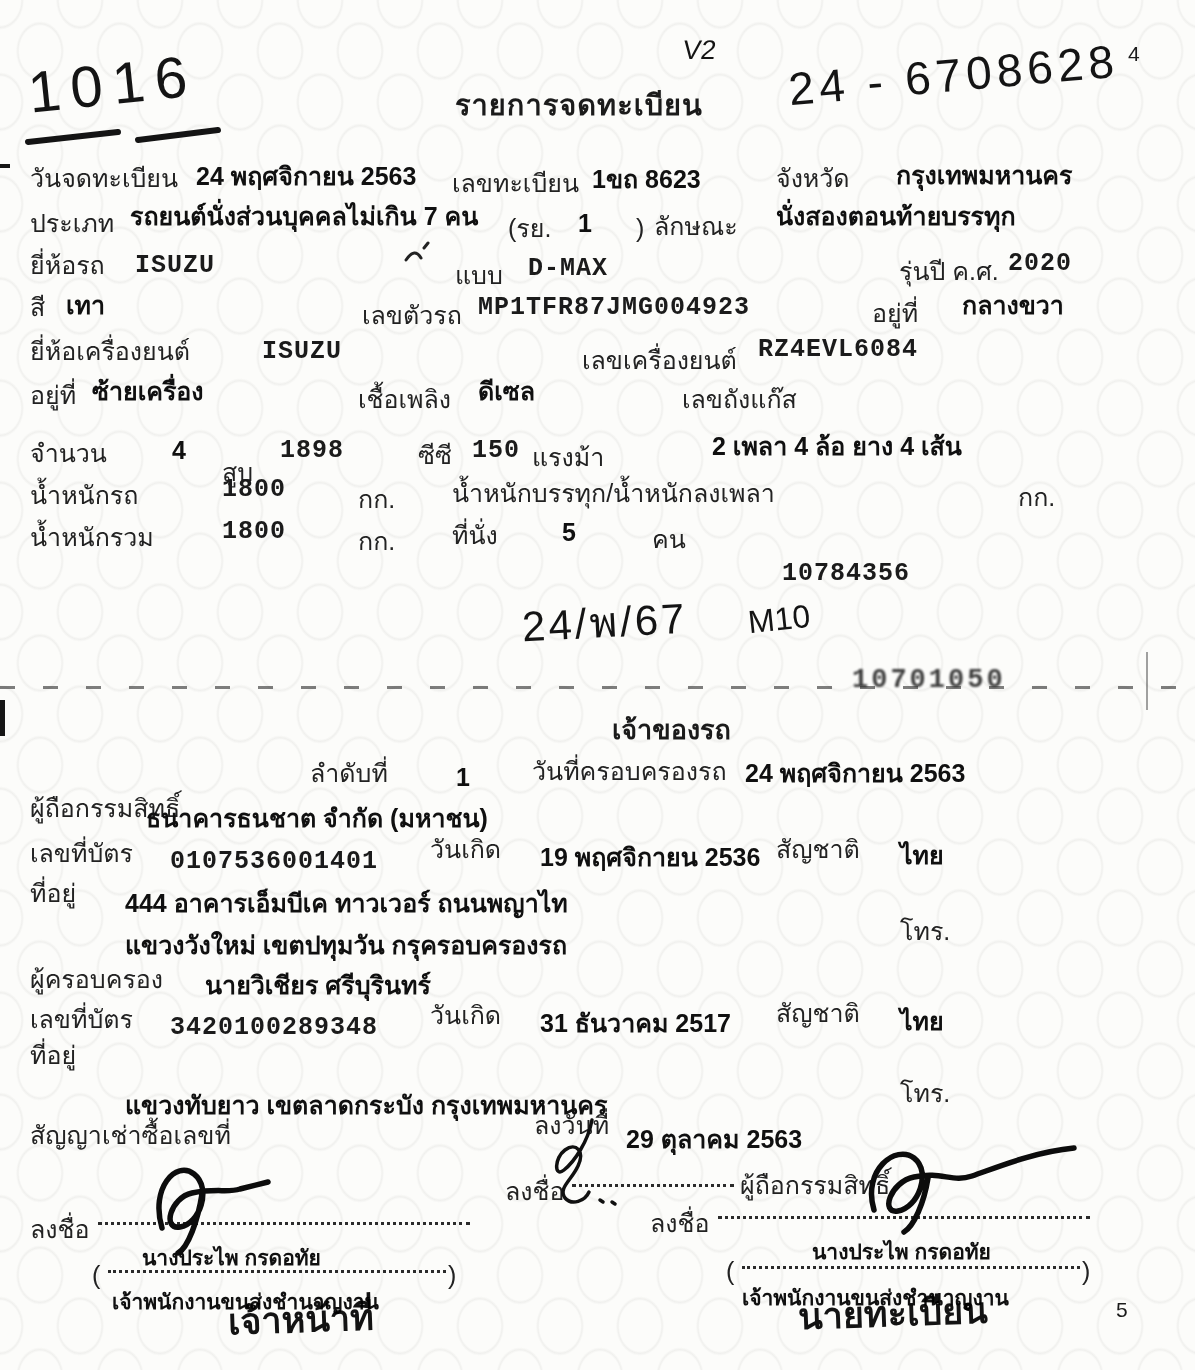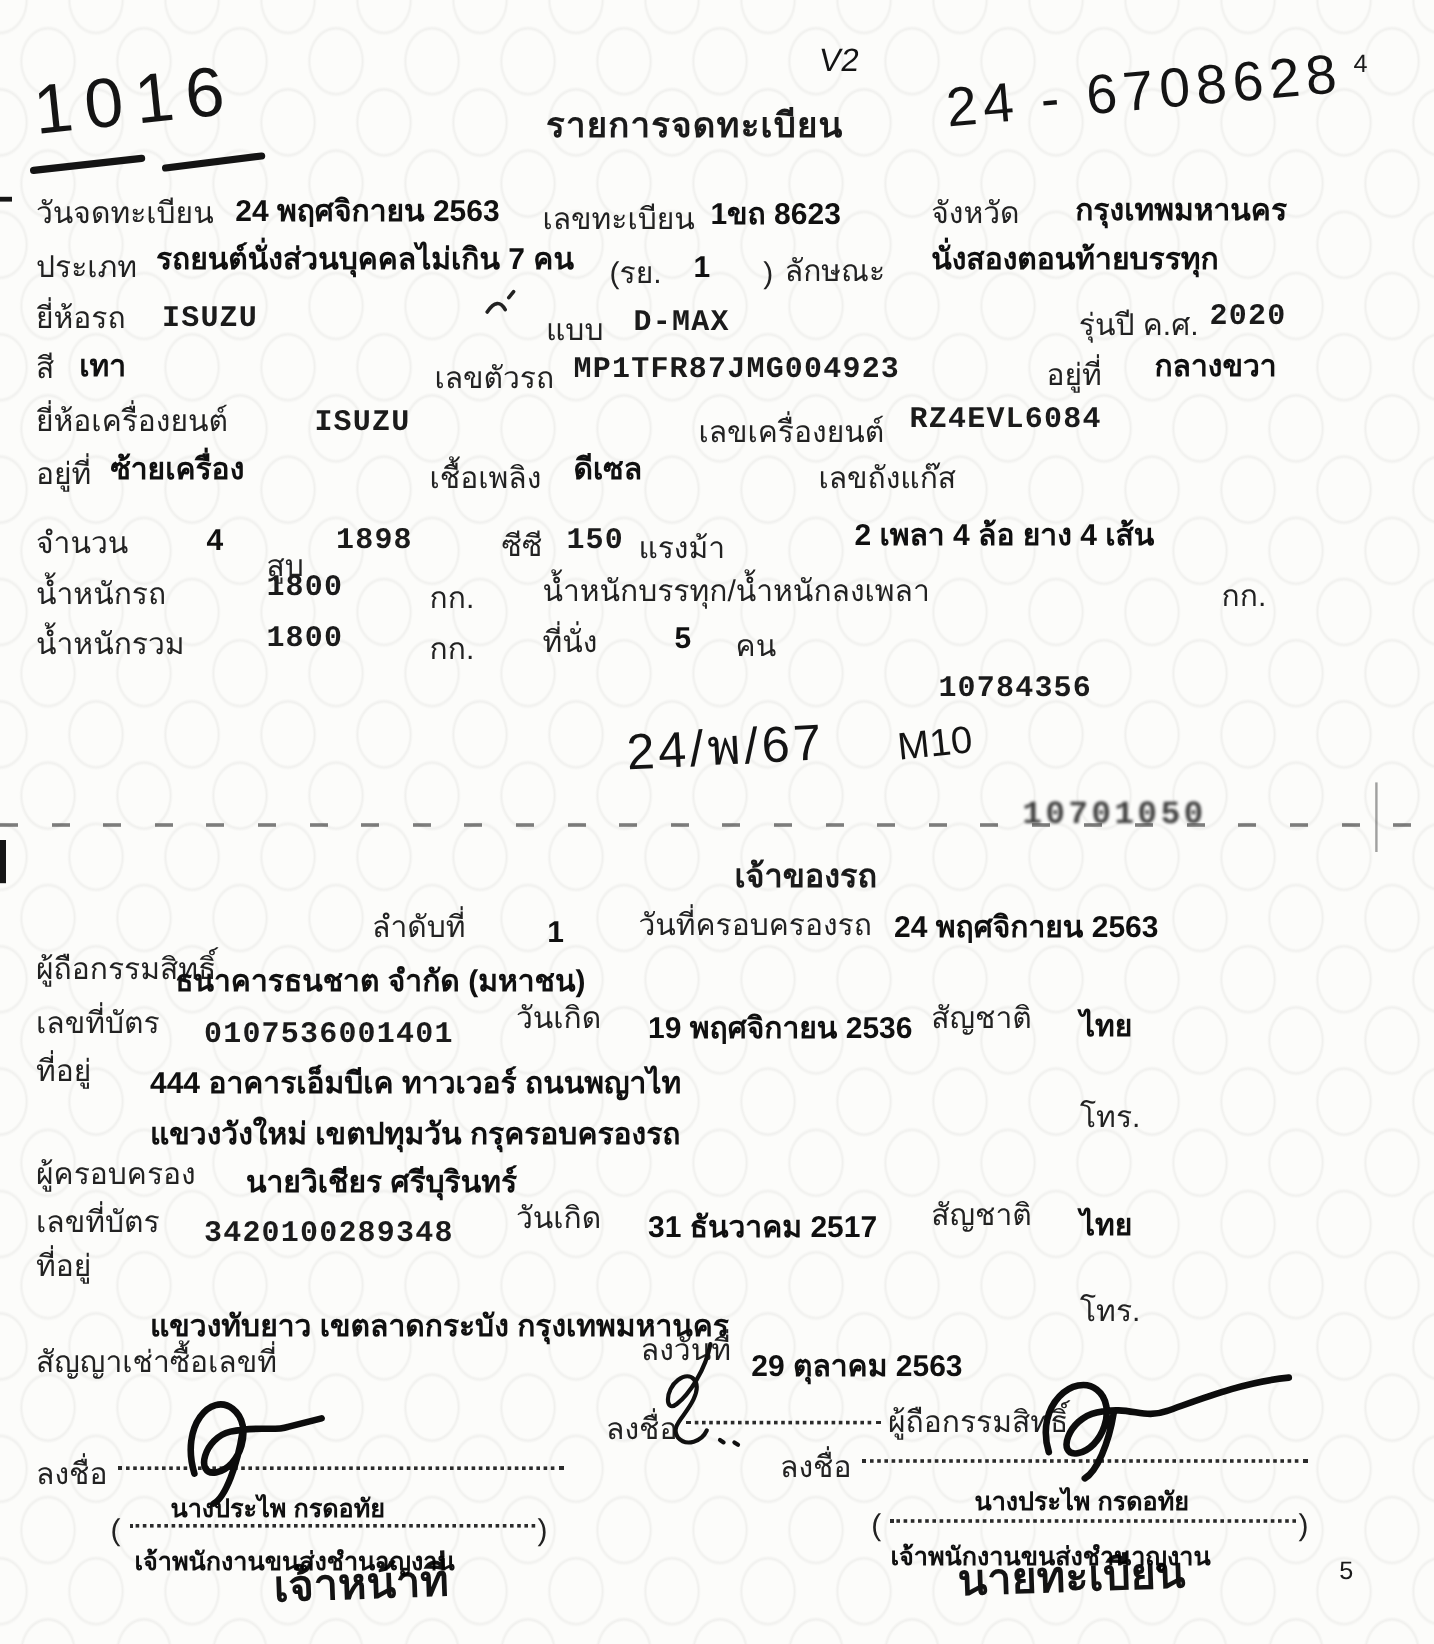--- a/index.html
+++ b/index.html
@@ -95,21 +95,21 @@
   <span class="t mono" style="left:222px;top:476px;">1800</span>
   <span class="t lbl" style="left:358px;top:486px;">กก.</span>
   <span class="t lbl" style="left:452px;top:480px;">น้ำหนักบรรทุก/น้ำหนักลงเพลา</span>
   <span class="t lbl" style="left:1018px;top:484px;">กก.</span>
 
   <span class="t lbl" style="left:30px;top:524px;">น้ำหนักรวม</span>
   <span class="t mono" style="left:222px;top:518px;">1800</span>
   <span class="t lbl" style="left:358px;top:528px;">กก.</span>
   <span class="t lbl" style="left:452px;top:522px;">ที่นั่ง</span>
   <span class="t val" style="left:562px;top:519px;">5</span>
-  <span class="t lbl" style="left:613px;top:526px;">คน</span>
+  <span class="t lbl" style="left:652px;top:526px;">คน</span>
 
   <span class="t mono" style="left:782px;top:560px;">10784356</span>
   <span class="t hw" style="left:522px;top:600px;font-size:42px;transform:rotate(-3deg);letter-spacing:3px;">24/พ/67</span>
   <span class="t hw" style="left:748px;top:602px;font-size:32px;transform:rotate(-6deg);">M10</span>
 
   <div class="divider"></div>
   <span class="t mono smudge" style="left:852px;top:666px;font-size:27px;letter-spacing:3px;">10701050</span>
   <div class="mark" style="left:0;top:164px;width:10px;height:4px;"></div>
   <div class="mark" style="left:0;top:700px;width:5px;height:36px;"></div>
   <div class="mark" style="left:1146px;top:652px;width:2px;height:58px;opacity:.4;"></div>

